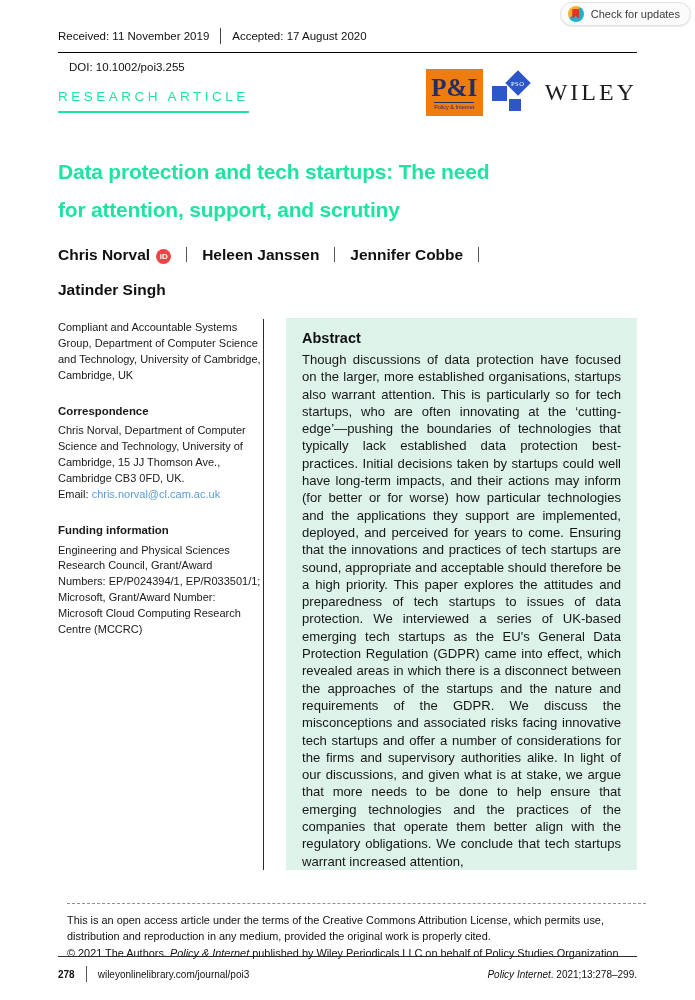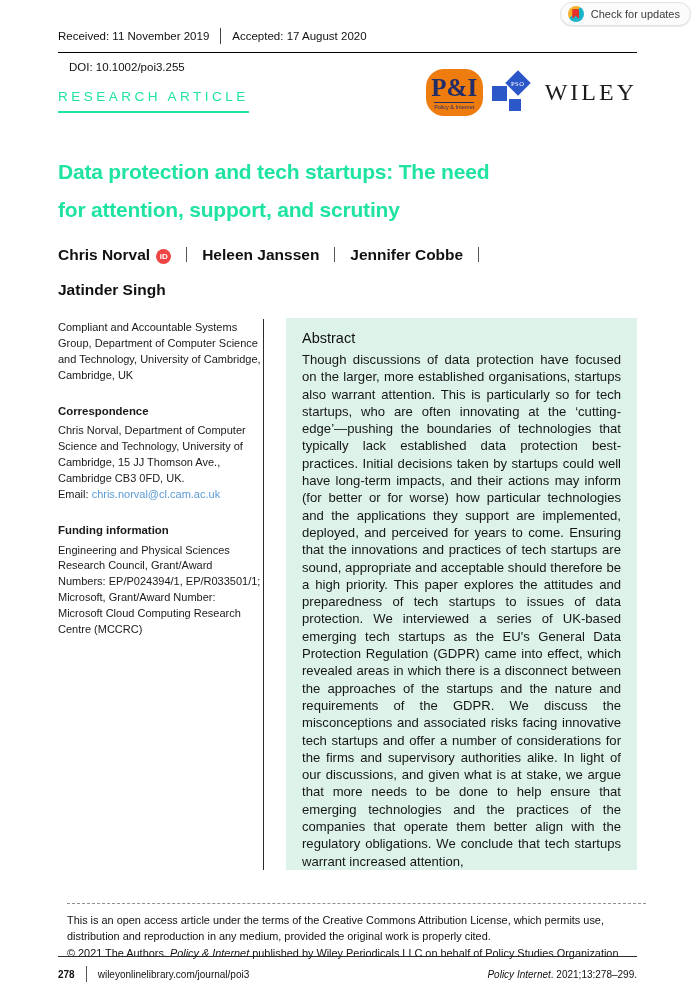--- a/index.html
+++ b/index.html
@@ -20,21 +20,21 @@
   .meta { position:absolute; top:28px; left:58px; width:579px; display:flex; align-items:center; gap:11px;
     padding-bottom:8px; border-bottom:1.4px solid #000; font-size:11.5px; color:#111; }
   .meta-divider { width:1px; height:16px; background:#444; }
   .doi { position:absolute; top:61px; left:58px; font-size:11.5px; color:#111;padding-left:11px; }
 
   
   .research-article { position:absolute; top:89px; left:58px; display:inline-block; color:#1ee3a2;
     font-weight:normal; font-size:13.5px; letter-spacing:3.5px; padding-bottom:7px; border-bottom:2px solid #1ee3a2; }
   .logos { position:absolute; top:69px; right:58px; display:flex; align-items:center; gap:9px; }
   .pi-logo { width:57px; height:47px; background:#ee7c0f; display:flex; flex-direction:column;
-    align-items:center; justify-content:center;border-radius:18px; }
+    align-items:center; justify-content:center; }
   .pi-abbrev { font-family:"Liberation Serif", serif; font-size:25px; font-weight:bold; color:#232d68; line-height:1; }
   .pi-sub { font-size:5.5px; color:#232d68; border-top:1px solid #232d68; padding-top:1px; margin-top:2px; white-space:nowrap; }
   .pso-mark { position:relative; width:44px; height:42px; flex:0 0 auto; }
   .pso-square1 { position:absolute; left:0; top:14px; width:15px; height:15px; background:#2b57c8; }
   .pso-diamond { position:absolute; left:17px; top:2px; width:18px; height:18px; background:#2b57c8; transform:rotate(45deg); }
   .pso-diamond-label { position:absolute; left:15px; top:8px; width:22px; text-align:center; color:#fff;
     font-size:6.5px; font-family:"Liberation Serif", serif; letter-spacing:.5px; }
   .pso-square2 { position:absolute; left:17px; top:27px; width:12px; height:12px; background:#2b57c8; }
   .wiley-wordmark { font-family:"Liberation Serif", serif; font-size:24px; letter-spacing:3px; color:#1c1c1c; }
 
@@ -56,21 +56,21 @@
   .sidebar p { margin:0; }
   .sidebar-heading { font-size:11.4px; font-weight:bold; margin:19px 0 4px; }
   .email-line { margin-top:1px; }
   .email-link { color:#5b9bd5; text-decoration:none; cursor:pointer; }
 
   .col-divider { position:absolute; left:263px; top:319px; width:1px; height:551px; background:#2a2a2a; }
 
   
   .abstract-box { position:absolute; left:286px; top:318px; width:351px; height:552px; background:#ddf3ea;
     padding:12px 16px; overflow:hidden; }
-  .abstract-heading { margin:0 0 5px; font-size:14.5px; font-weight:normal; color:#111; }
+  .abstract-heading { margin:0 0 5px; font-size:14.5px; font-weight:bold; color:#111; }
   .abstract-text { margin:0; font-size:13.1px; line-height:17.3px; text-align:justify; color:#161616; }
 
   
   .footnotes { position:absolute; left:67px; top:903px; width:579px; border-top:1px dashed #8f8f8f;
     padding-top:8px; font-size:10.9px; line-height:1.5; color:#111; }
   .footnotes p { margin:0; }
   .copyright-line { margin-top:1px; }
   .italic { font-style:italic; }
   .footer-bar { position:absolute; left:58px; top:956px; width:579px; border-top:1.6px solid #2b2b2b;
     padding-top:9px; display:flex; justify-content:space-between; align-items:center; font-size:10px; color:#111; }

